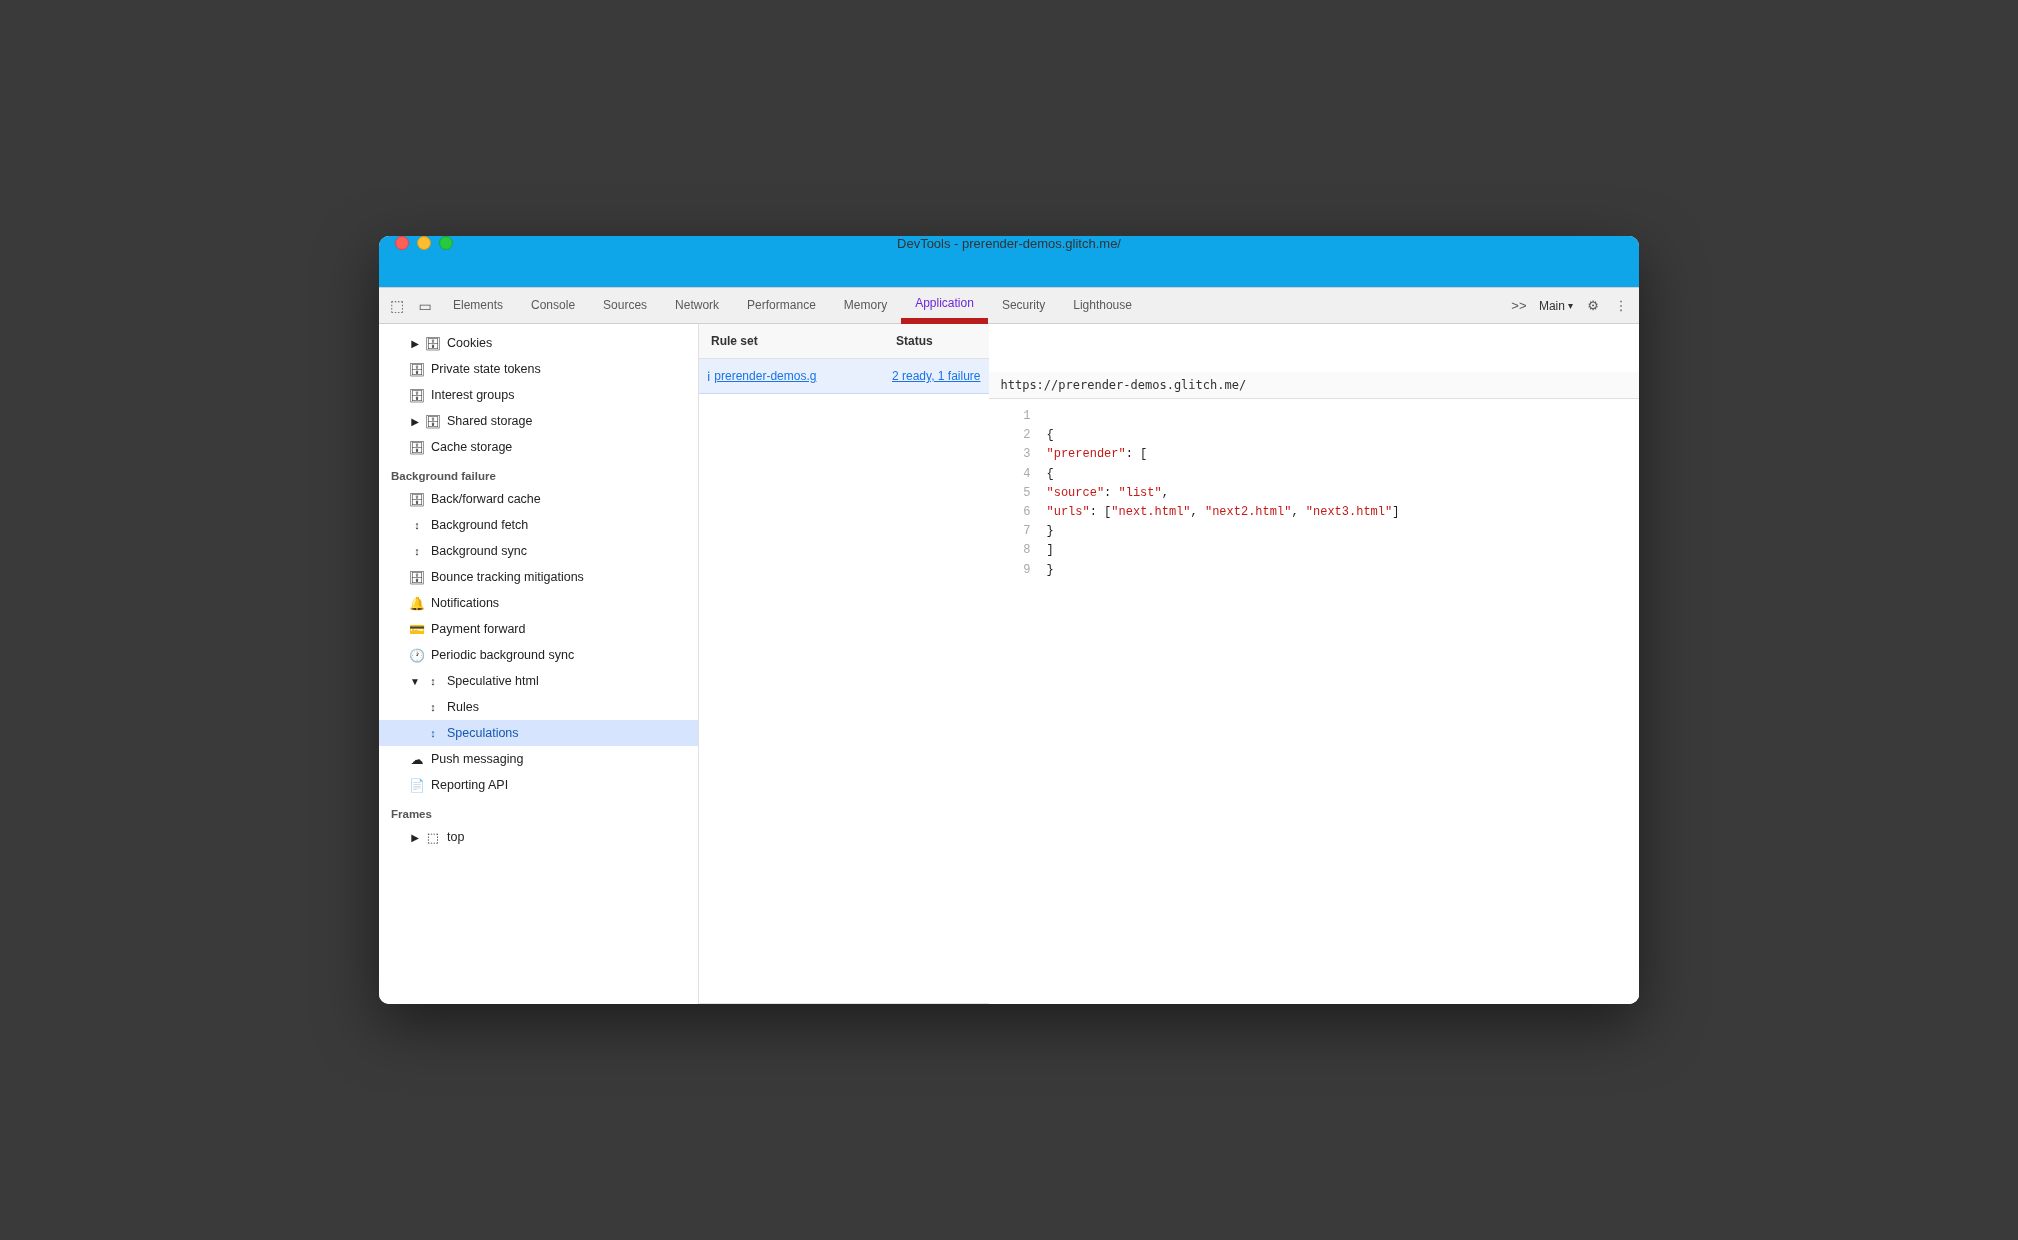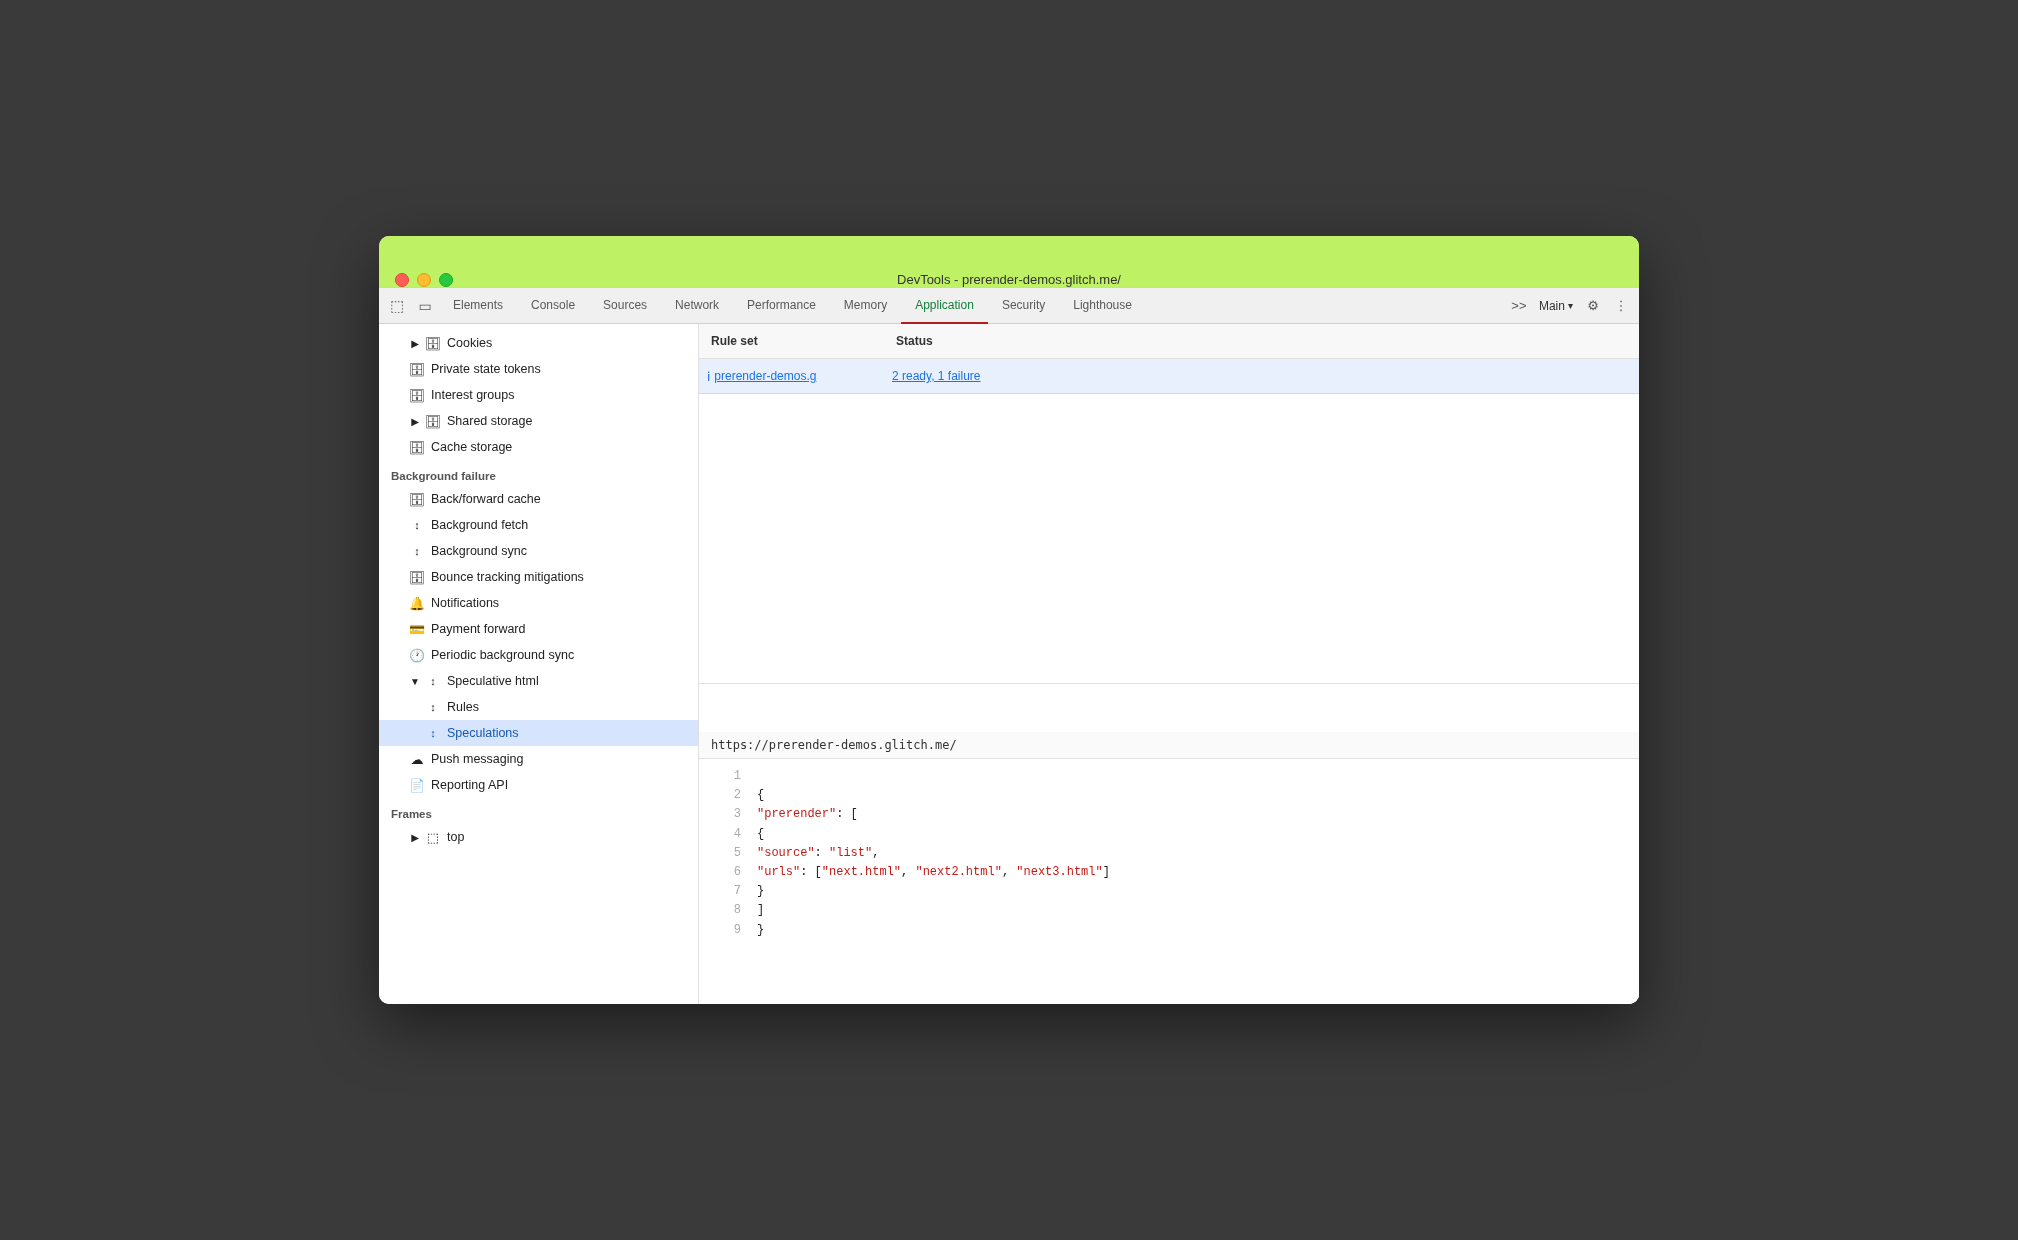--- a/index.html
+++ b/index.html
@@ -15,25 +15,25 @@
     .window {
       width: 1260px;
       background: #f5f5f5;
       border-radius: 10px;
       box-shadow: 0 20px 60px rgba(0,0,0,0.5);
       overflow: hidden;
     }
 
     
     .titlebar {
-      background: #bef264;
+      background: #0ea5e9;
       border-bottom: 1px solid #d0d0d0;
       height: 52px;
       display: flex;
-      align-items: flex-end;
+      align-items: flex-start;
       padding: 0 16px;
       position: relative;
     }
     .traffic-lights {
       display: flex;
       gap: 8px;
       align-items: center;
     }
     .traffic-light {
       width: 14px;
@@ -69,22 +69,22 @@
       display: flex;
       align-items: center;
       font-size: 12px;
       color: #5a5a5a;
       cursor: pointer;
       border-bottom: 2px solid transparent;
       white-space: nowrap;
       user-select: none;
     }
     .tab-btn.active {
-      color: #15803d;
-      border-bottom: 2px solid #b91c1c;
+      color: #6d28d9;
+      border-bottom: 6px solid #b91c1c;
     }
     .tabs-spacer { flex: 1; }
     .toolbar-btn {
       width: 28px;
       height: 28px;
       display: flex;
       align-items: center;
       justify-content: center;
       cursor: pointer;
       border-radius: 4px;
@@ -156,21 +156,20 @@
       font-size: 10px;
       flex-shrink: 0;
     }
     .sidebar-item .arrow.open::before { content: '▼'; }
     .sidebar-item .arrow.closed::before { content: '▶'; }
 
     
     .main-content {
       flex: 1;
       display: flex;
-      flex-direction: column;
       background: #fff;
       overflow: hidden;
     }
 
     
     .table-area {
       flex: 0 0 auto;
       min-height: 360px;
       border-bottom: 1px solid #e0e0e0;
       display: flex;

